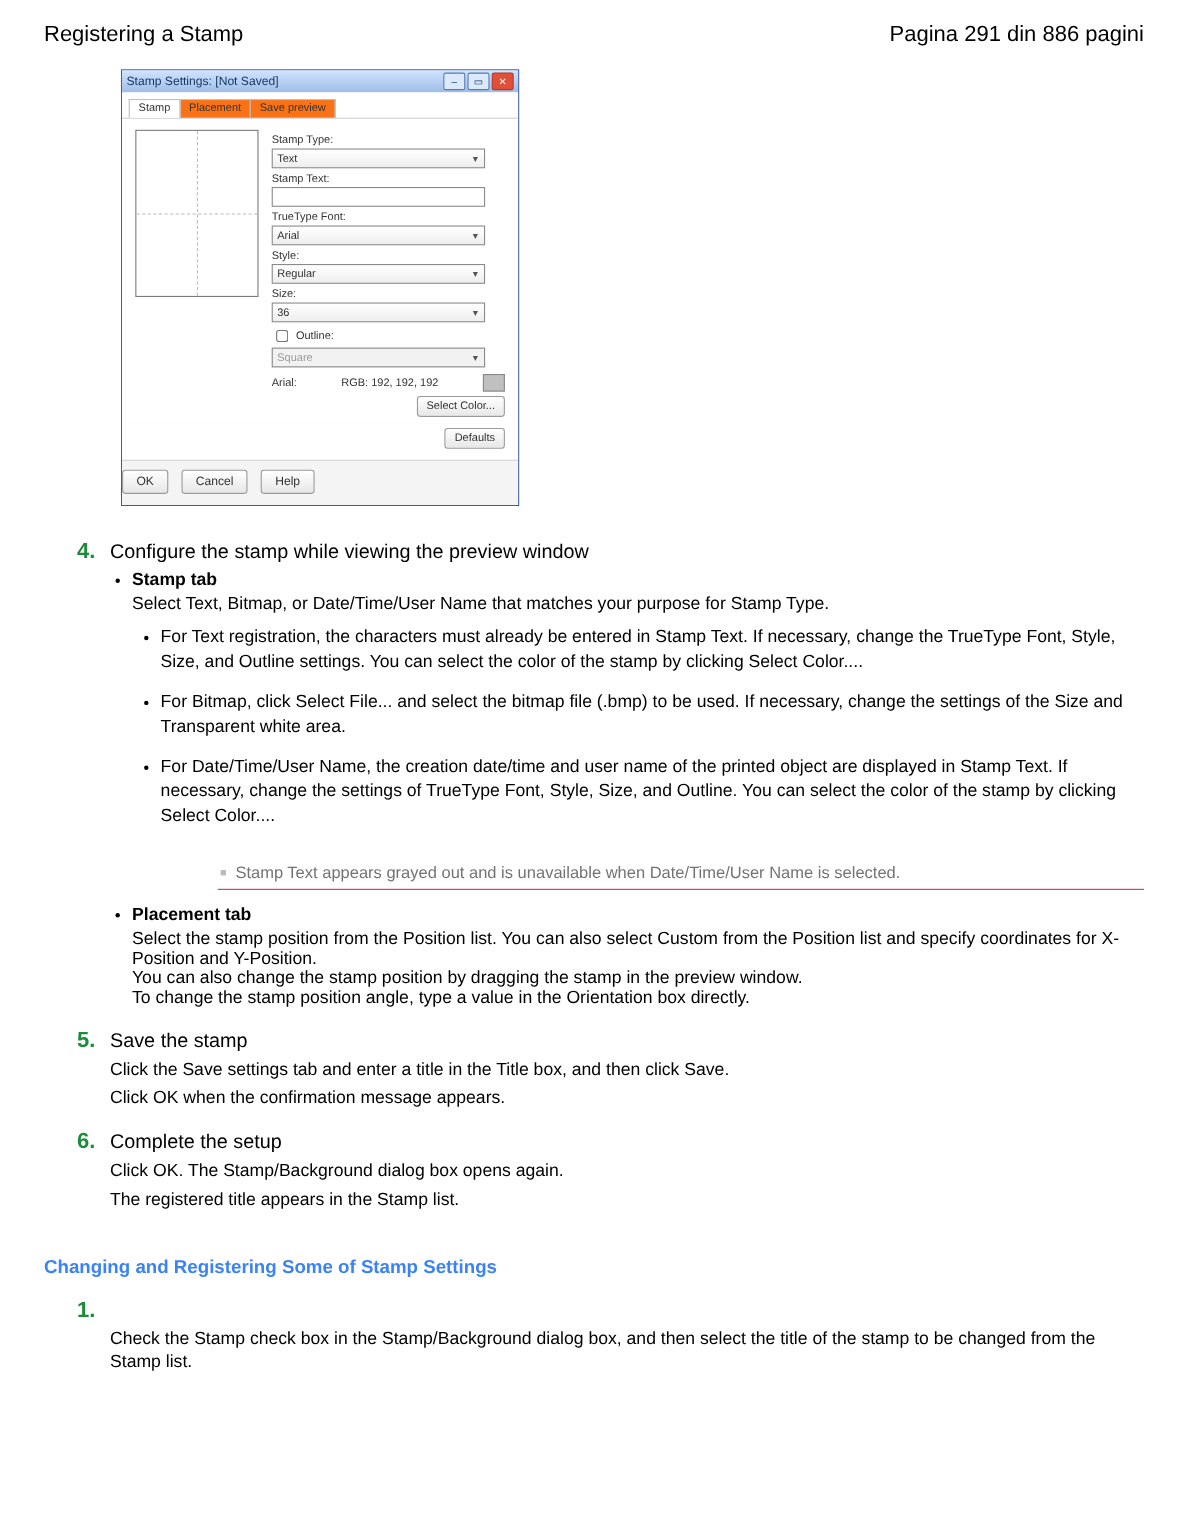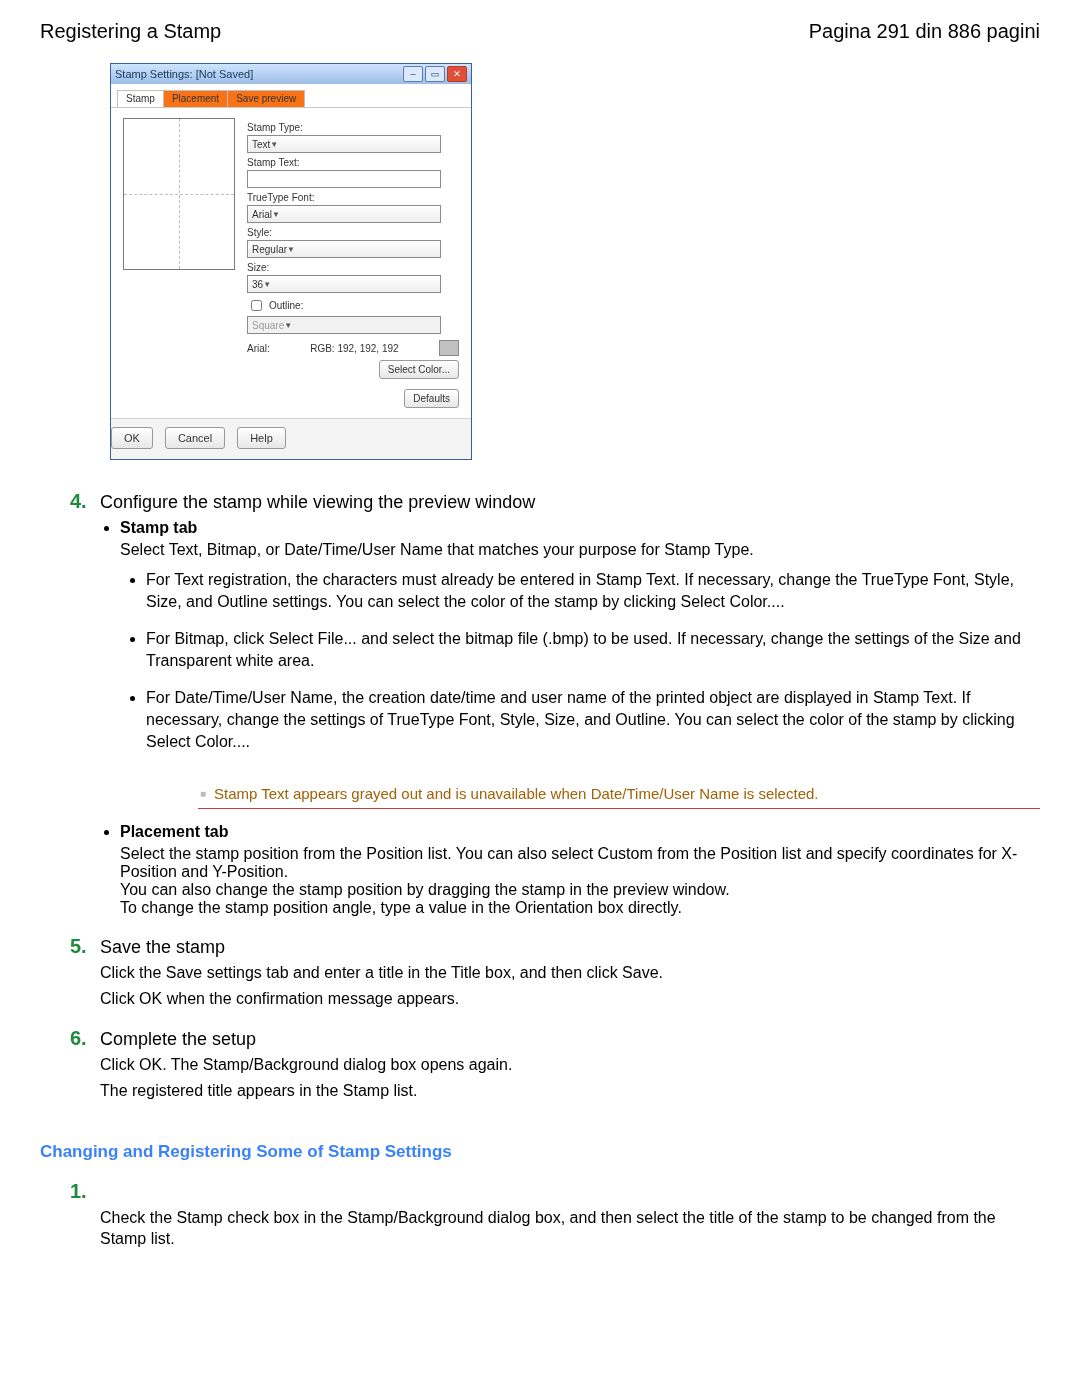--- a/index.html
+++ b/index.html
@@ -86,21 +86,21 @@
     top: 50%; left: 0; right: 0; border-top-width: 1px;
   }
   .preview-box::after {
     left: 50%; top: 0; bottom: 0; border-left-width: 1px;
   }
   .fields { flex: 1; }
   .field-label { margin-top: 4px; }
   .combo, .txt {
     display: flex;
     align-items: center;
-    justify-content: flex-start;
+    justify-content: space-between;
     height: 16px;
     border: 1px solid #8a8a8a;
     background: linear-gradient(#fff,#eee);
     padding: 0 4px;
     margin: 2px 18px 4px 0;
     font-size: 10px;
   }
   .combo .arrow {
     font-size: 8px; color: #555;
   }
@@ -152,21 +152,21 @@
   .flag-icon {
     width: 0; height: 0;
     border-top: 8px solid transparent;
     border-bottom: 8px solid transparent;
     border-left: 14px solid #d22;
   }
   .important-body {
     border-bottom: 1px solid #c93a3a;
     padding: 6px 4px 6px 16px;
     font-size: 15px;
-    color: #a16207;
+    color: #737373;
     position: relative;
     margin-top: 27px;
   }
   .important-body::before {
     content: "■";
     color: #bbb;
     font-size: 10px;
     position: absolute;
     left: 2px; top: 9px;
   }

